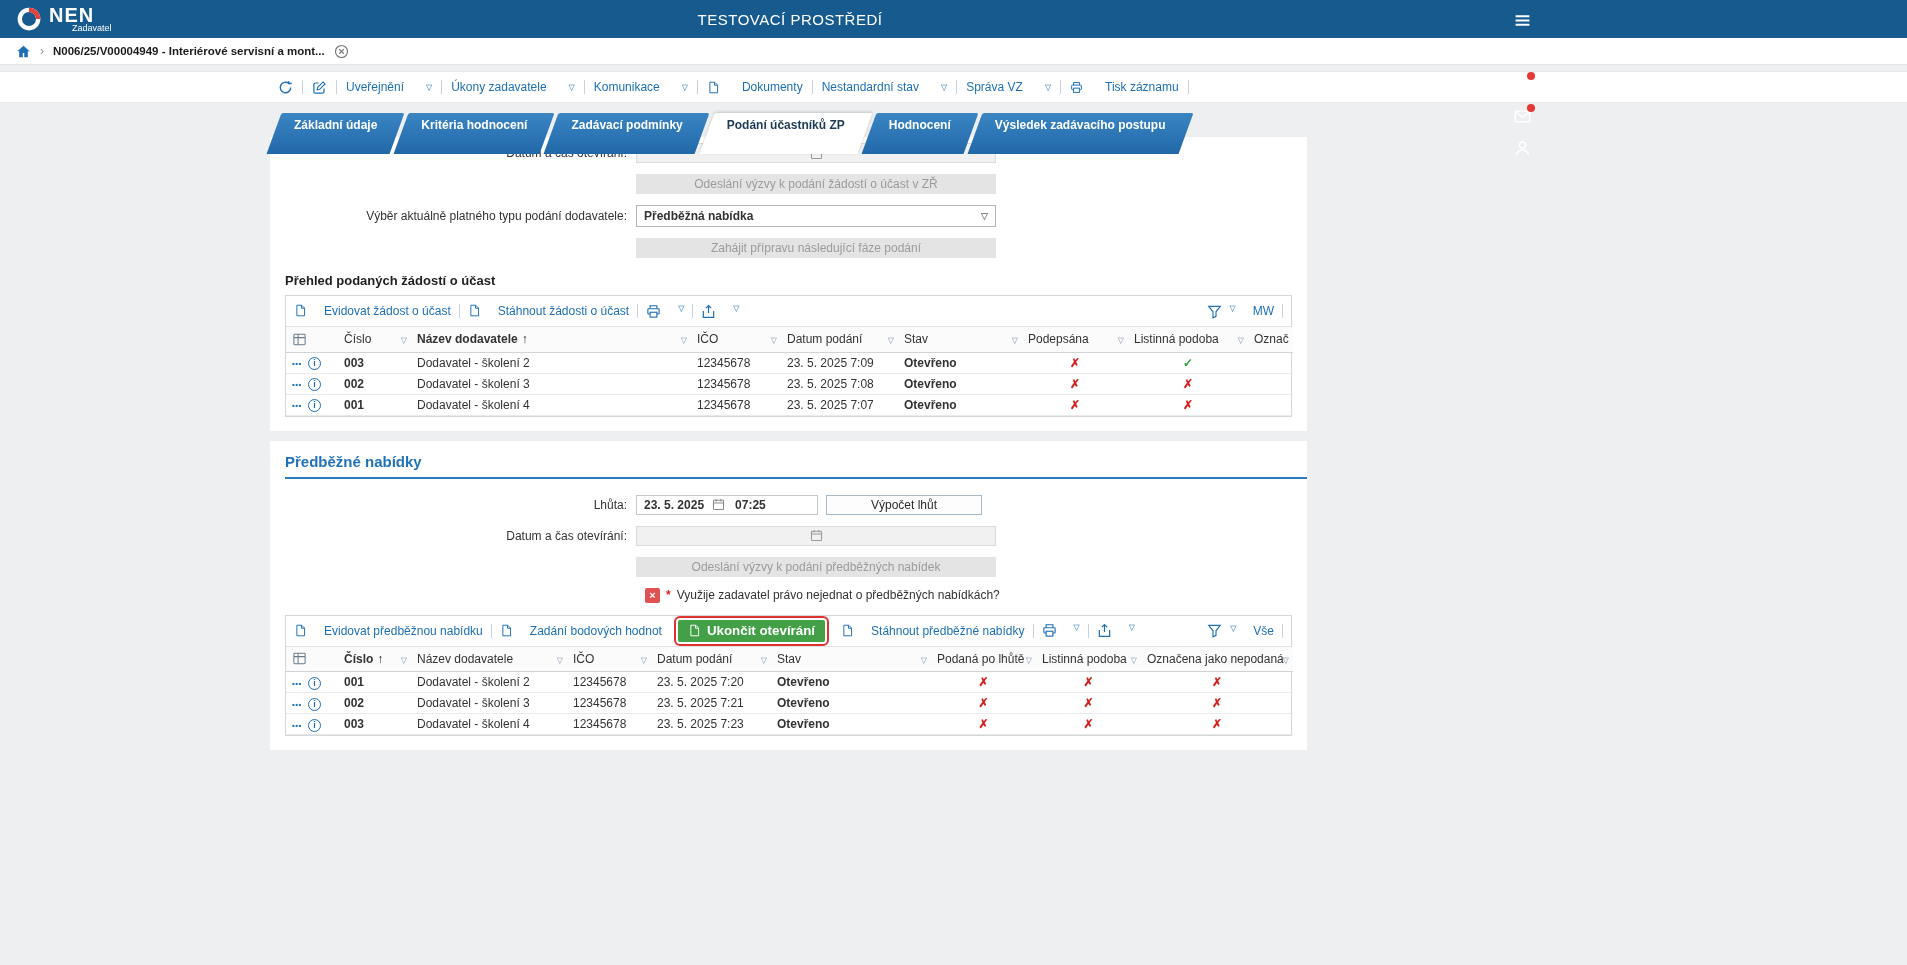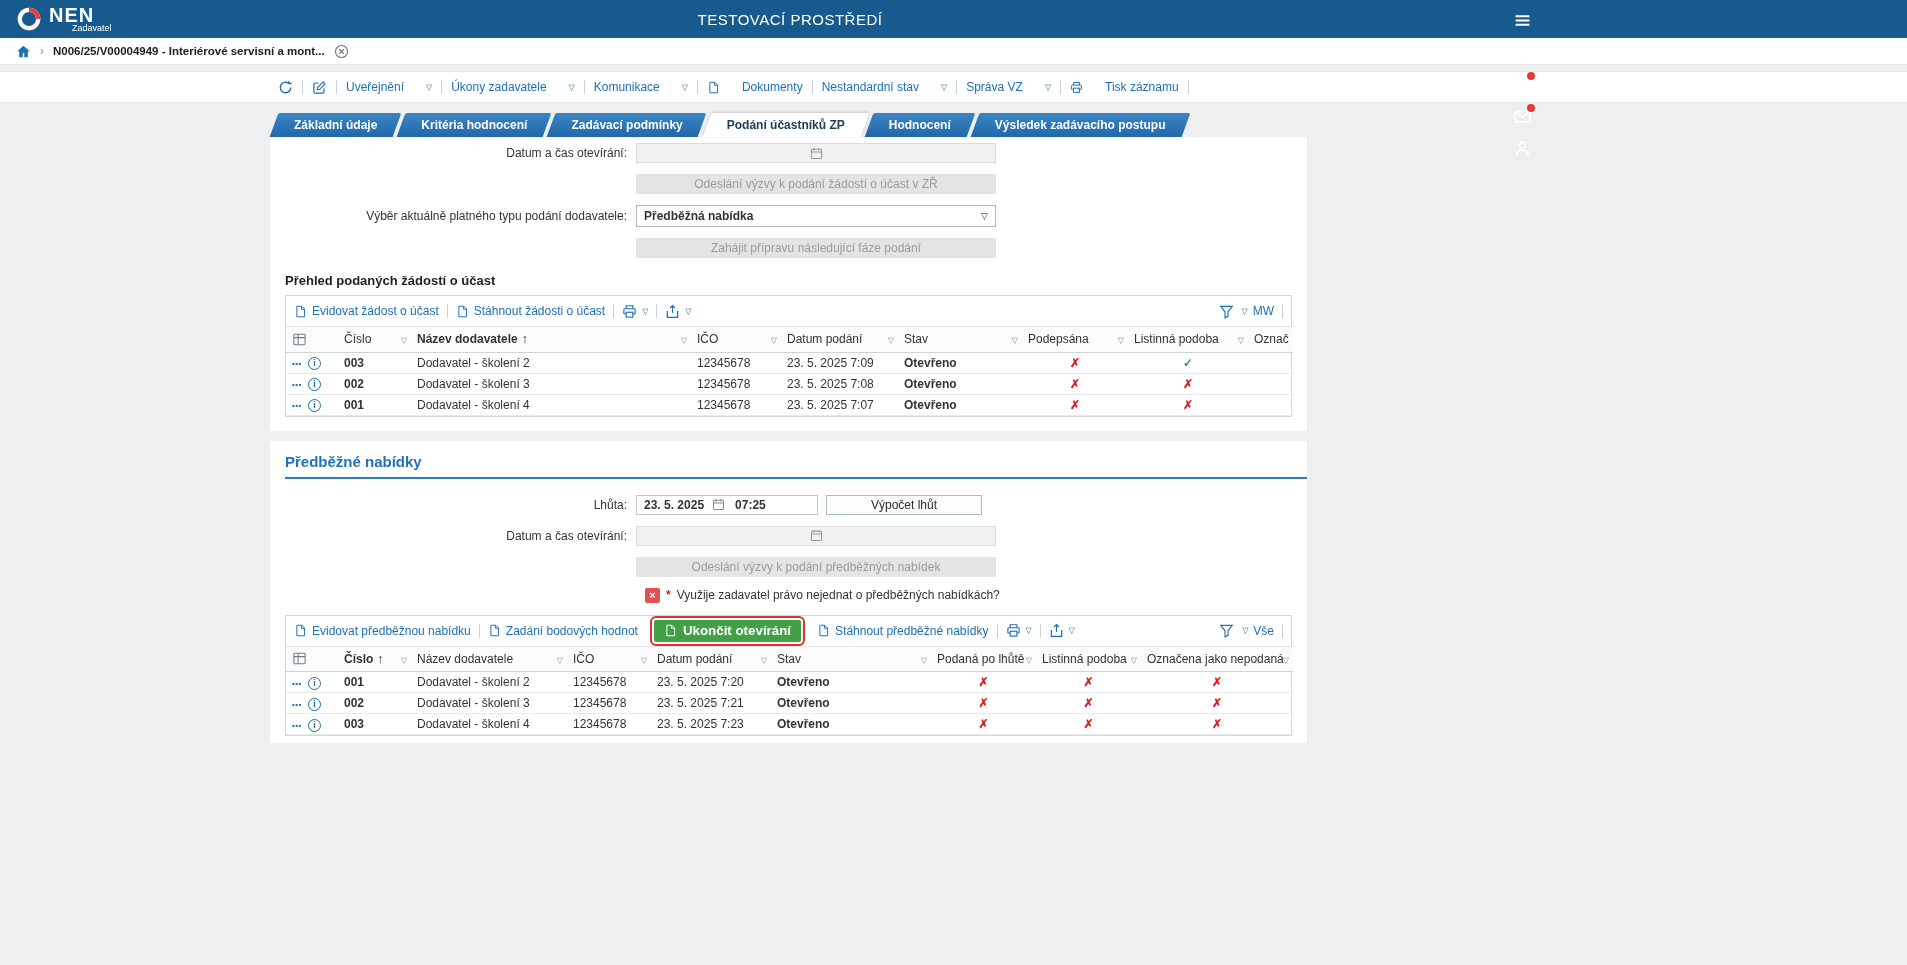--- a/index.html
+++ b/index.html
@@ -35,28 +35,28 @@
   .toolbar-bar{margin-top:6px;background:#fff;border-top:1px solid #e6e8ea;border-bottom:1px solid #e6e8ea;}
   .toolbar-inner{margin-left:270px;width:1037px;height:30px;display:flex;align-items:center;gap:9px;padding:0 8px;}
   .tb-icon{color:#1f6fb5;display:block;}
   .tb-item{display:flex;align-items:center;gap:22px;color:#1f6fb5;cursor:pointer;}
   .tb-chev{font-size:8px;color:#1f6fb5;margin-top:1px;}
   .vsep2{width:1px;height:14px;background:#c9d2da;flex:0 0 1px;}
 
   
   .content{margin-left:270px;width:1037px;}
   .tabs{margin-top:10px;display:flex;height:24px;padding-left:4px;position:relative;}
-  .tab{position:relative;height:24px;line-height:24px;padding:0 20px;margin-right:4px;cursor:pointer;}
+  .tab{position:relative;height:41px;line-height:24px;padding:0 20px;margin-right:4px;cursor:pointer;}
   .tab::before{content:"";position:absolute;inset:0;background:linear-gradient(#3b85c3,#2168a9);transform:skewX(-20deg);border-radius:2px 2px 0 0;}
   .tab>span{position:relative;color:#fff;font-weight:bold;}
   .tab.active::before{background:#fff;box-shadow:0 -1px 3px rgba(0,0,0,.18);}
   .tab.active>span{color:#1c3c58;}
   .panel{background:#fff;}
   .main-panel{padding-top:6px;padding-bottom:14px;}
-  .second-panel{margin-top:10px;padding-top:12px;padding-bottom:7px;}
+  .second-panel{margin-top:10px;padding-top:12px;padding-bottom:14px;}
 
   
   .frow{display:flex;align-items:center;margin-bottom:11px;}
   .flabel{flex:0 0 366px;text-align:right;padding-right:9px;}
   .fctrl{display:flex;align-items:center;}
   .input-disabled{width:360px;height:20px;background:#f1f1f1;border:1px solid #dcdcdc;display:flex;align-items:center;justify-content:center;color:#9b9b9b;}
   .btn-disabled{width:360px;height:20px;background:#e4e4e4;color:#9b9b9b;display:flex;align-items:center;justify-content:center;cursor:default;}
   .select{width:360px;height:22px;background:#fff;border:1px solid #b5b5b5;display:flex;align-items:center;padding:0 7px;font-weight:bold;cursor:pointer;}
   .select .sel-chev{margin-left:auto;color:#888;font-size:9px;}
   .dt-combo{width:182px;height:20px;border:1px solid #c6c6c6;background:#fff;display:flex;align-items:center;padding:0 7px;font-weight:bold;cursor:pointer;}
@@ -68,21 +68,21 @@
   .q-icon{width:15px;height:15px;background:#e05252;border-radius:2px;color:#fff;font-weight:bold;font-size:11px;line-height:15px;text-align:center;}
   .q-star{color:#d61f1f;font-weight:bold;}
 
   
   .sec-title{font-weight:bold;font-size:13px;color:#1f1f1f;margin:15px 15px 7px;}
   .sec2-title{margin:0 0 16px 15px;padding-bottom:7px;border-bottom:2px solid #2e7cc0;color:#2272b9;font-size:15px;font-weight:bold;}
 
   
   .grid-box{margin:0 15px;border:1px solid #d4d7da;}
   .grid-toolbar{height:31px;display:flex;align-items:center;gap:8px;padding:0 8px;border-bottom:1px solid #e2e5e8;}
-  .glink{display:flex;align-items:center;gap:5px;color:#1f6fb5;cursor:pointer;}
+  .glink{display:flex;gap:17px;color:#1f6fb5;cursor:pointer;}
   .chev{font-size:8px;color:#1f6fb5;}
   .spacer{flex:1;}
   .funnel{color:#1f6fb5;display:block;}
   .btn-green{display:flex;align-items:center;gap:6px;background:#43a047;color:#fff;font-weight:bold;height:22px;padding:0 10px;border-radius:2px;outline:2px solid #e03131;outline-offset:2px;margin:0 8px;}
   table{border-collapse:collapse;width:100%;table-layout:fixed;}
   th{font-weight:normal;text-align:left;color:#333;height:25px;padding:0 6px;background:#fbfbfc;border-bottom:1px solid #d0d4d8;position:relative;white-space:nowrap;overflow:hidden;}
   th .fchev{position:absolute;right:4px;top:9px;font-size:8px;color:#7f93a8;cursor:pointer;}
   th .sort{font-weight:bold;color:#222;margin-left:4px;}
   th.sorted .lbl{font-weight:bold;}
   td{height:21px;padding:0 6px;border-bottom:1px solid #e8eaec;white-space:nowrap;overflow:hidden;}

